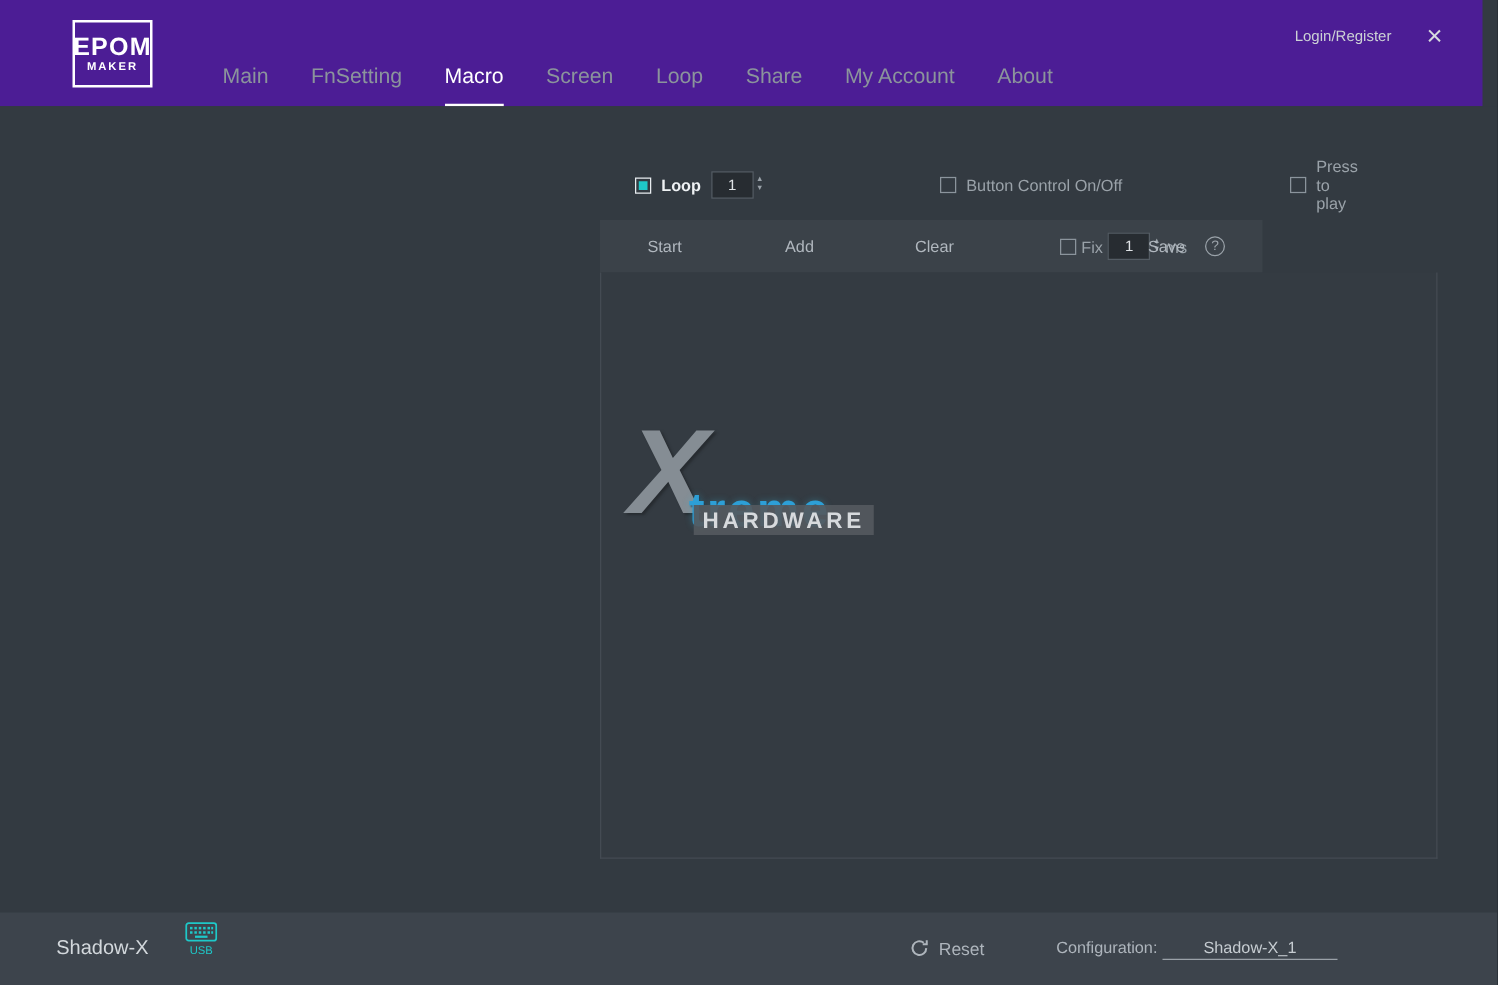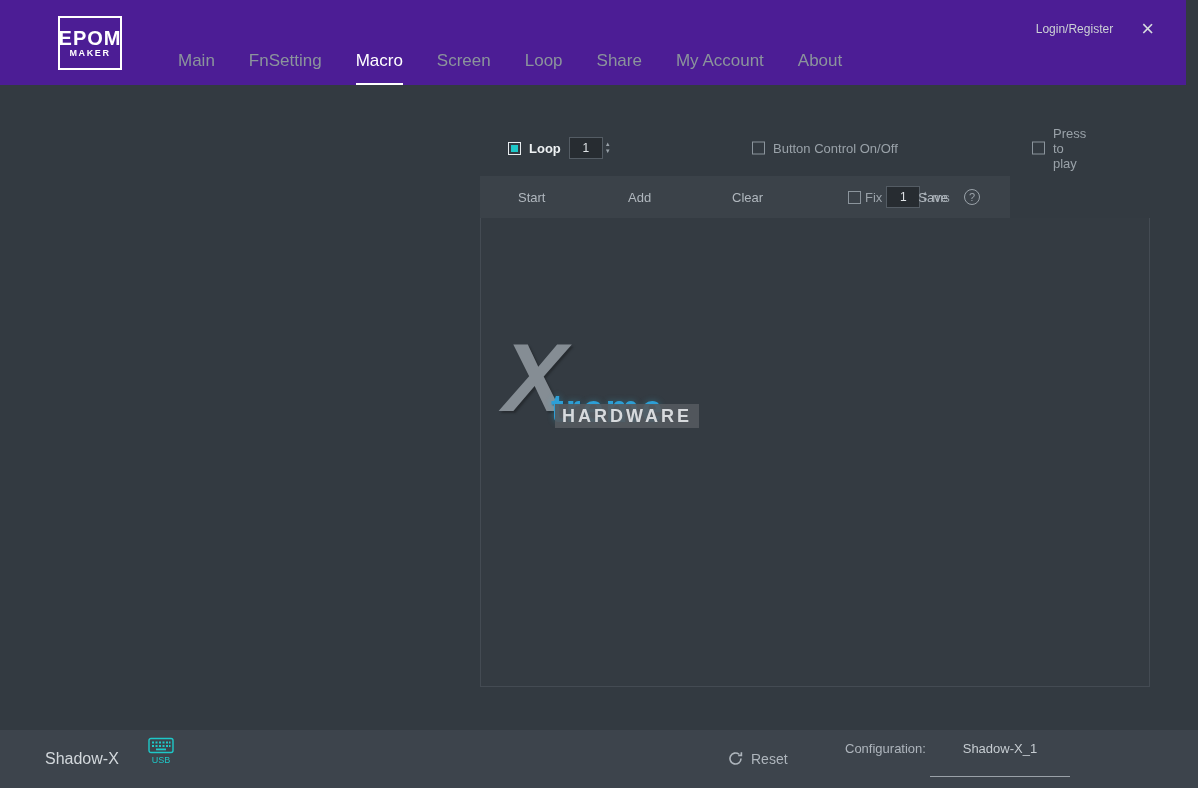--- a/index.html
+++ b/index.html
@@ -74,21 +74,21 @@
   
   .footer { position:absolute; bottom:0; left:0; right:0; height:58px; background:#3d444c; }
   .device-name { position:absolute; left:45px; top:50%; transform:translateY(-50%); color:#d3d8dc; font-size:16px; }
   .usb-device { position:absolute; left:148px; top:7px; display:flex; flex-direction:column; align-items:center; gap:1px; cursor:pointer; }
   .usb-label { color:#1ec8c8; font-size:9px; }
   .reset-group { position:absolute; left:728px; top:50%; transform:translateY(-50%); display:flex; gap:8px;
                  color:#aeb5bc; font-size:14px; cursor:pointer; }
   .config-group { position:absolute; left:845px; top:50%; transform:translateY(-50%); display:flex; align-items:baseline; }
   .config-label { color:#aeb5bc; font-size:13px; }
   .config-value { display:inline-block; min-width:140px; text-align:center; color:#c6ccd1; font-size:13px;
-                  border-bottom:1px solid #9aa1a8; padding-bottom:20px; margin-left:4px; cursor:pointer; }
+                  border-bottom:1px solid #9aa1a8; padding-bottom:2px; margin-left:4px; cursor:pointer; }
 </style>
 </head>
 <body>
 
 <div class="app">
 
   <header class="topbar">
     <div class="logo">
       <span class="logo-l1">EPOM</span>
       <span class="logo-l2">MAKER</span>

